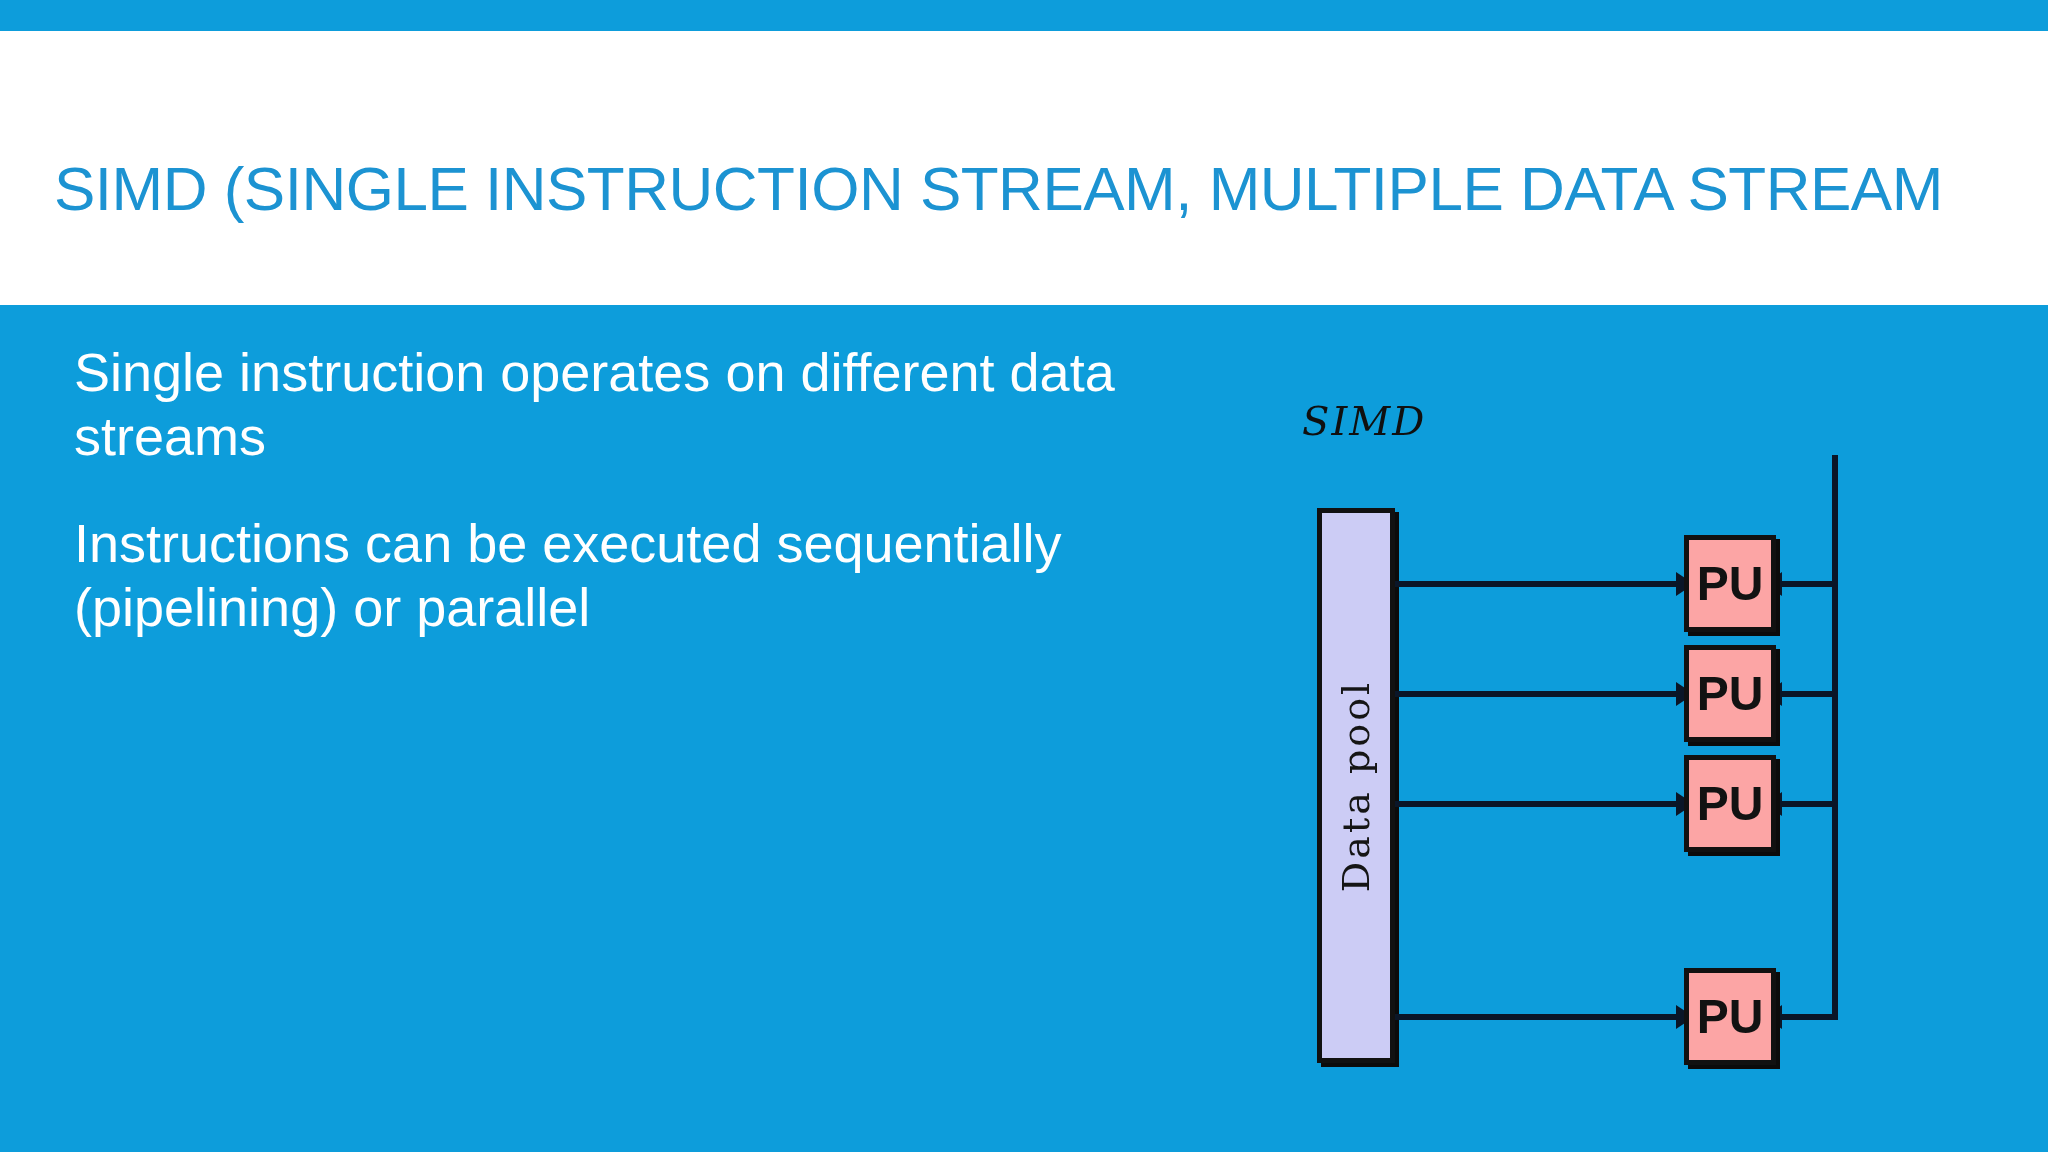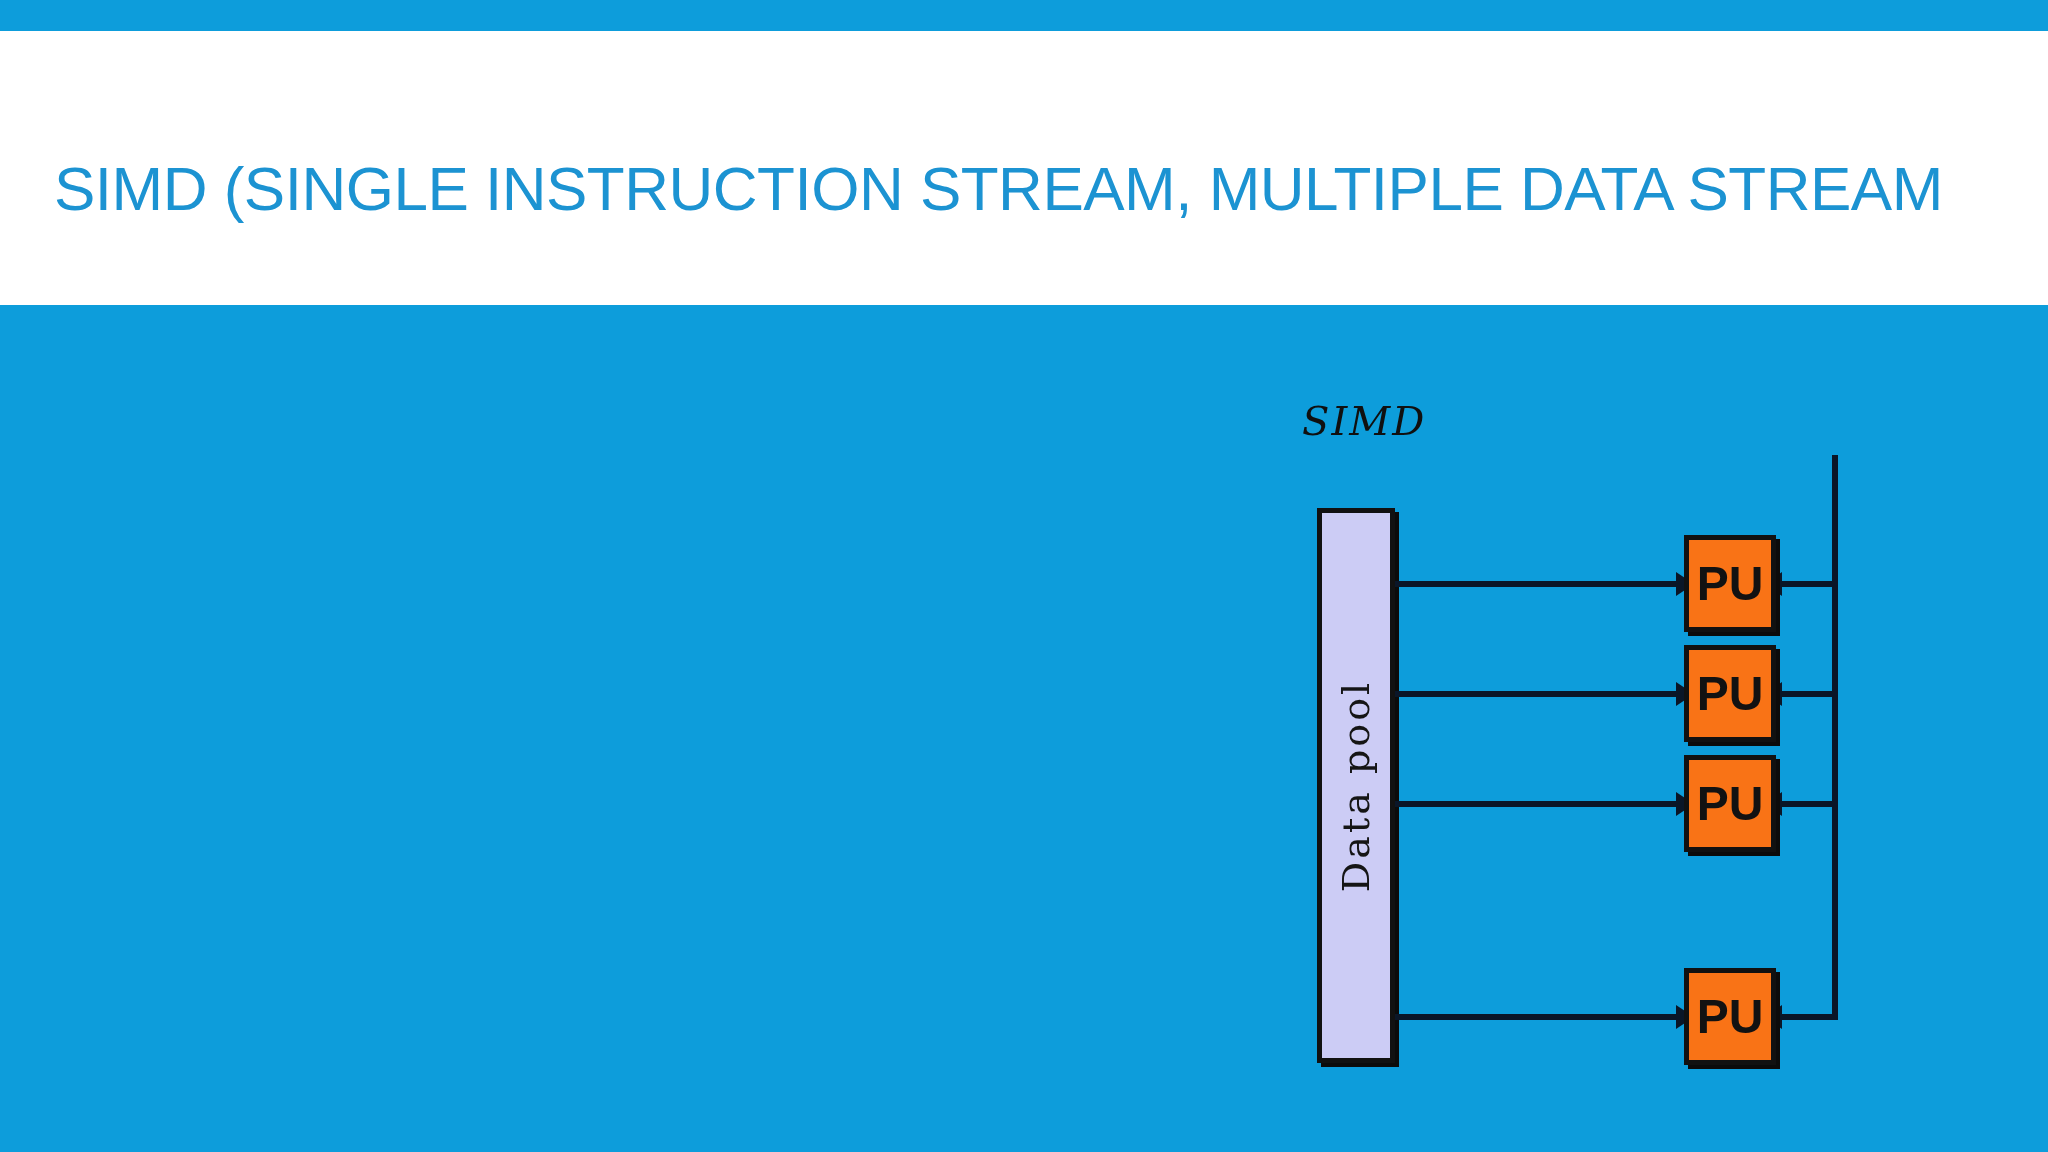--- a/index.html
+++ b/index.html
@@ -127,21 +127,21 @@
     font-family: "DejaVu Serif", serif;
     font-size: 38px;
     letter-spacing: 3px;
     color: #151515;
     white-space: nowrap;
   }
   .pu-box {
     position: absolute;
     width: 92px;
     height: 97px;
-    background: #f97316;
+    background: #fca5a5;
     border: 5px solid #111111;
     box-sizing: border-box;
     box-shadow: 4px 4px 0 #0b0b0b;
     display: flex;
     align-items: center;
     justify-content: center;
     left: 404px;
   }
   .pu-label {
     font-family: "Liberation Sans", sans-serif;
@@ -211,20 +211,24 @@
 <body>
 
 <div class="slide">
 
   <div class="top-strip"></div>
 
   <div class="title-band">
     <div class="title-text">SIMD (SINGLE INSTRUCTION STREAM, MULTIPLE DATA STREAM</div>
   </div>
 
+  <div class="body-block">
+    <div class="bullet">Single instruction operates on different data streams</div>
+    <div class="bullet second">Instructions can be executed sequentially (pipelining) or parallel</div>
+  </div>
 
   <div class="diagram">
 
     <div class="simd-label">SIMD</div>
 
 
     <div class="data-pool">
       <span class="data-pool-label">Data pool</span>
     </div>
 

